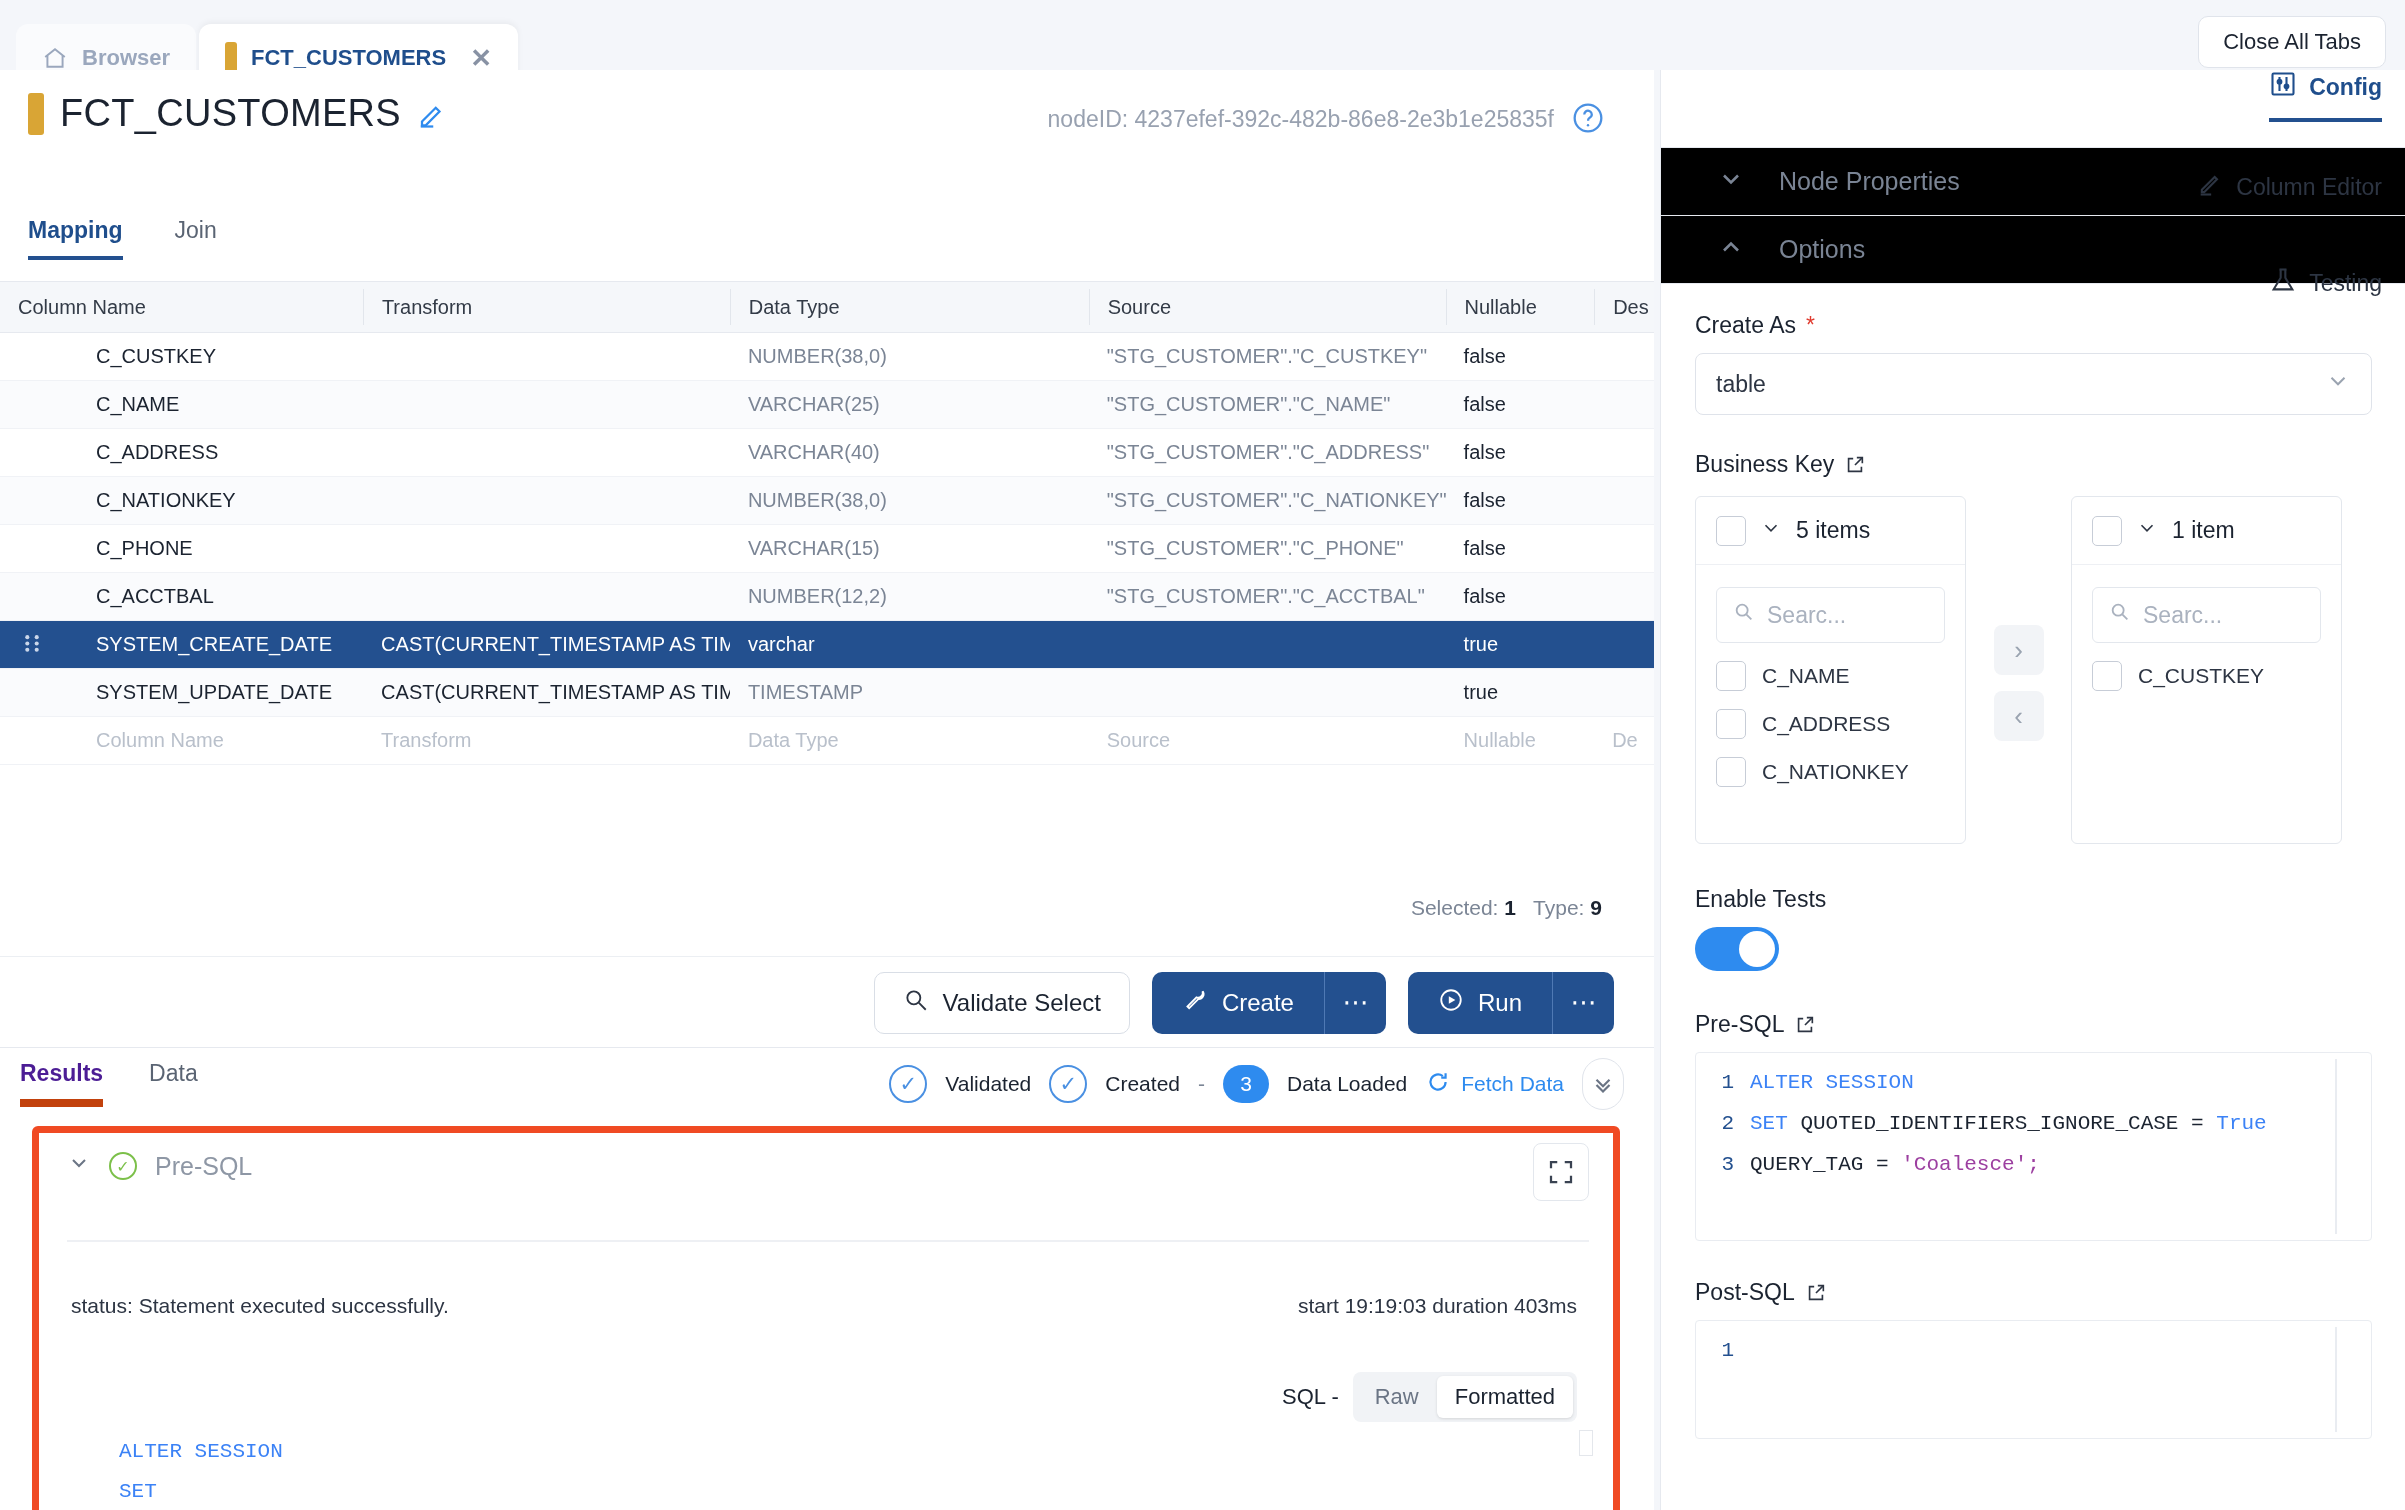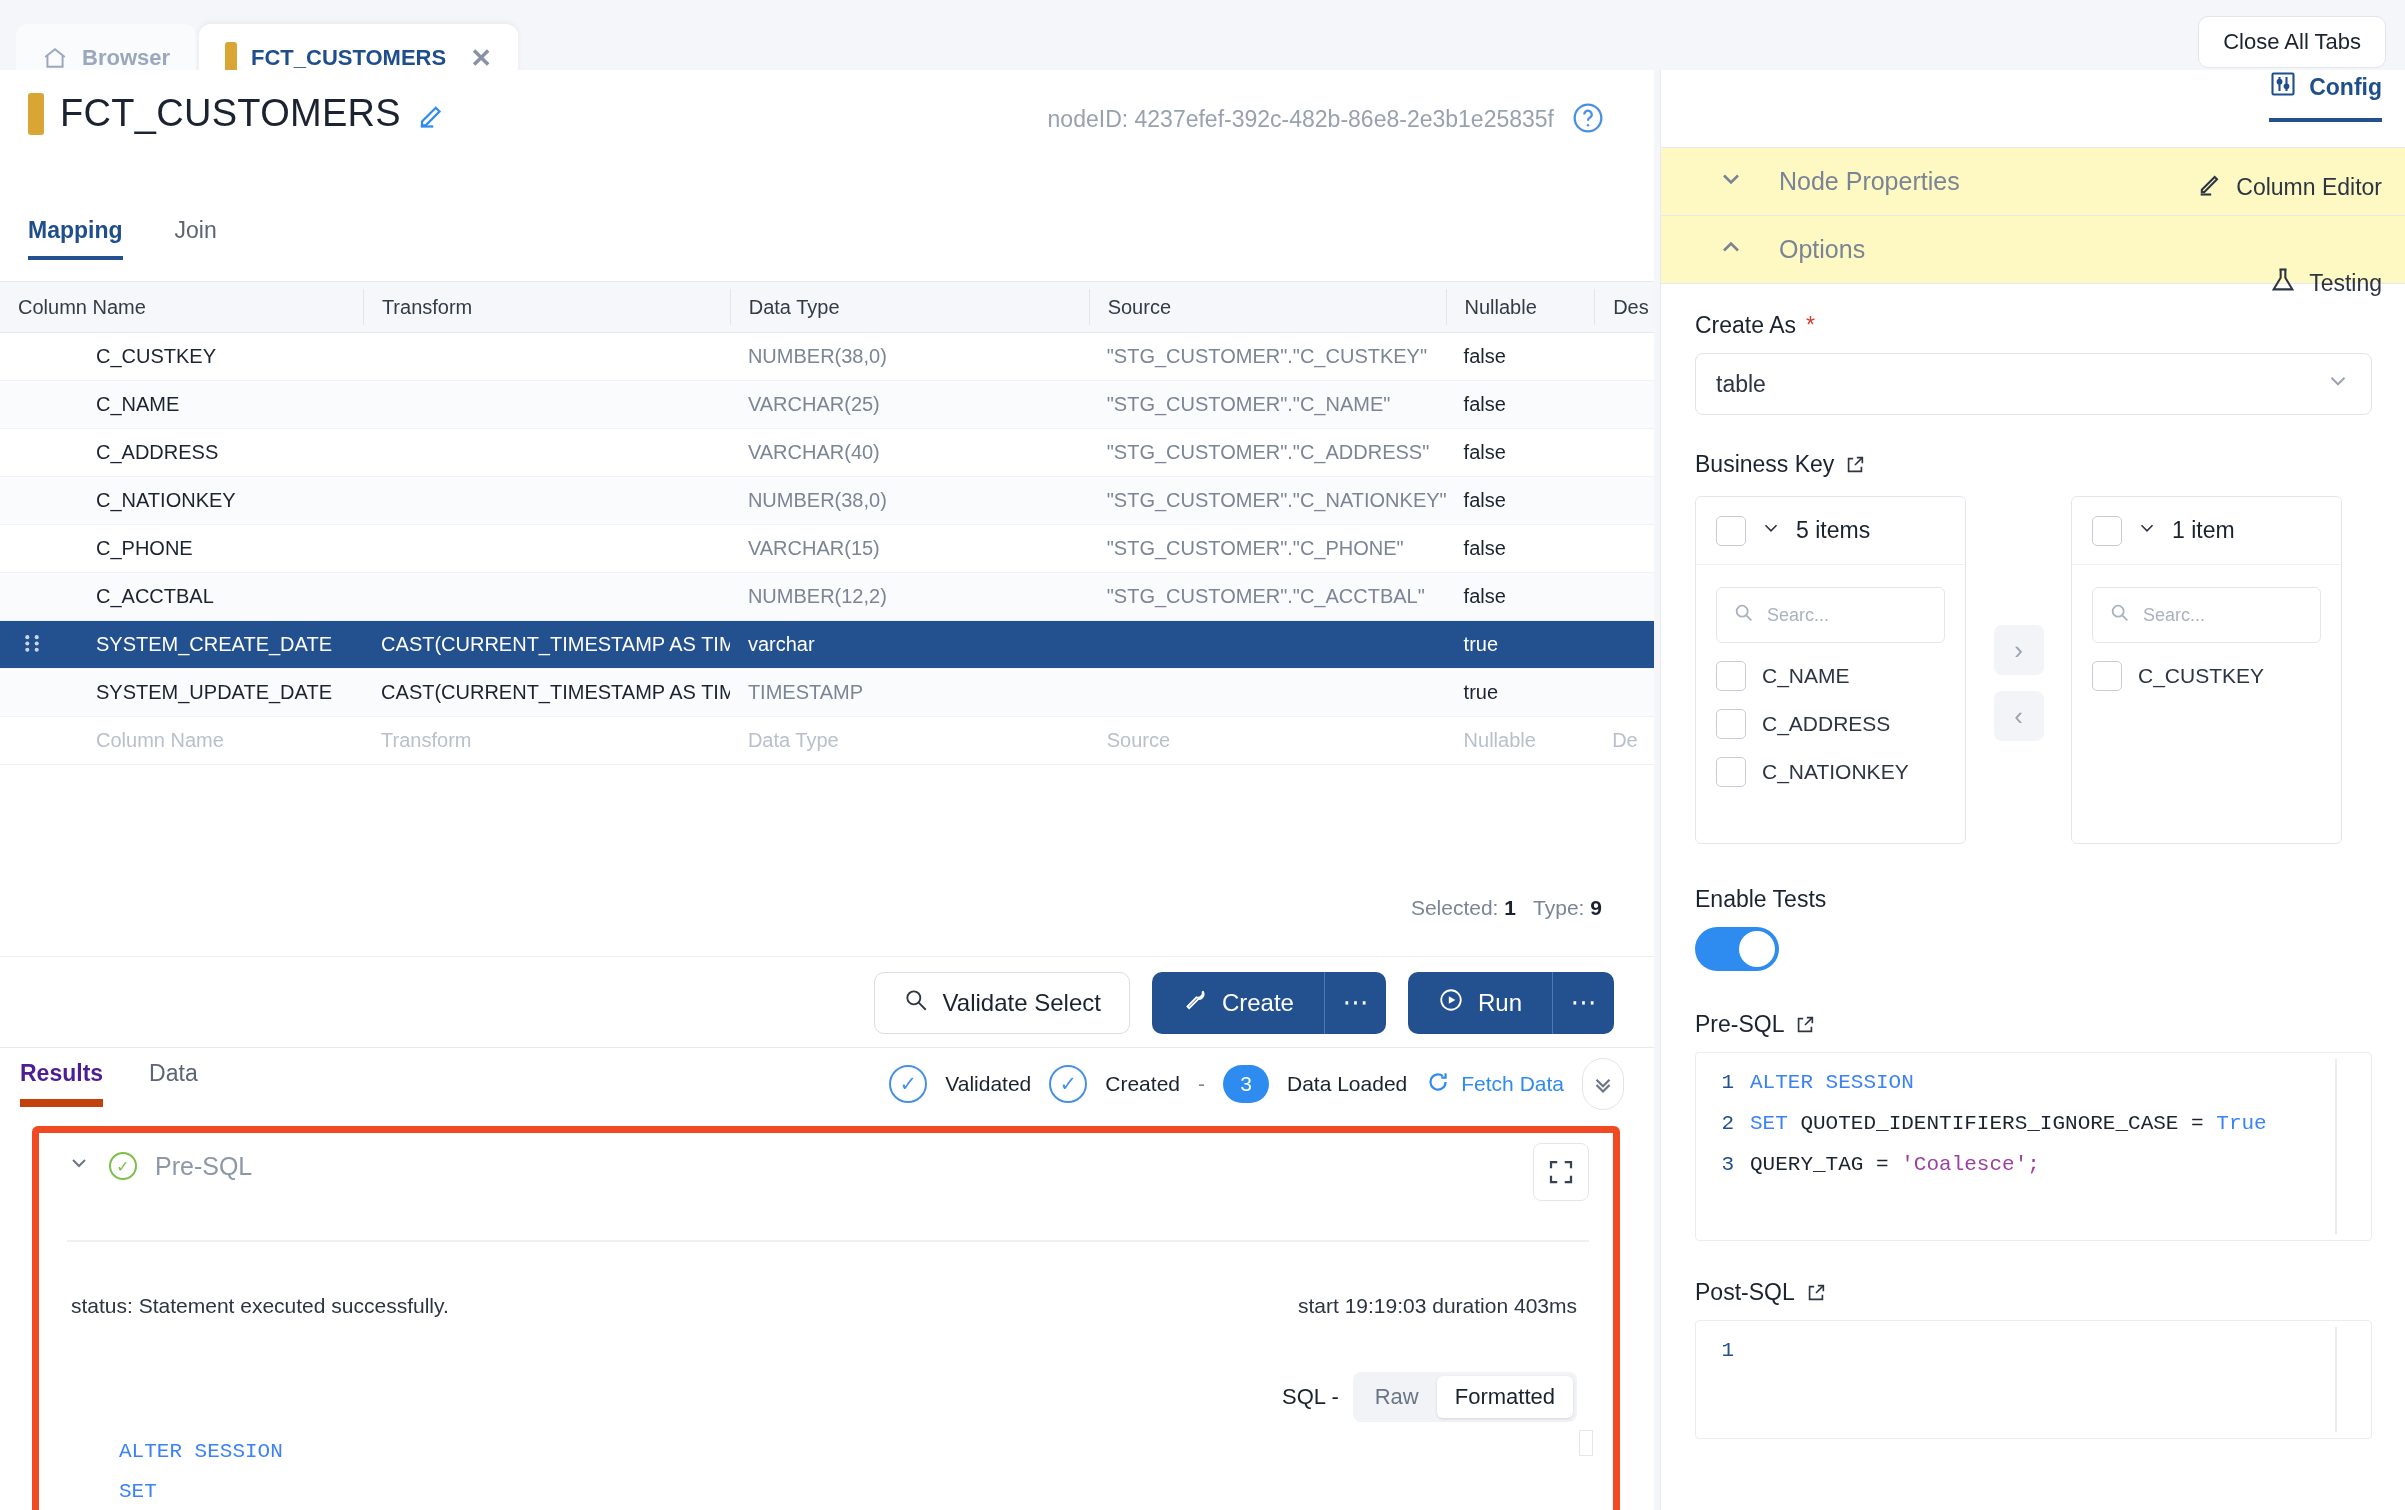--- a/index.html
+++ b/index.html
@@ -98,30 +98,30 @@
   .kw { color:#3b82f6; }
   .str { color:#9c3fa0; }
   .indent { padding-left:30px; border-left:2px solid #e5e8ee; margin-left:4px; }
   .scrollmark { position:absolute; right:20px; top:297px; width:14px; height:26px; border:1px solid #e4e7ec; }
 
   
   .right { position:absolute; left:1660px; top:70px; width:746px; height:1441px; background:#fff; border-left:1px solid #e6e9ef; }
   .rt-tabs { display:flex; align-items:flex-end; gap:48px; height:78px; padding:0 24px; border-bottom:1px solid #e6e9ef;flex-direction:column; }
   .rt-tab { display:flex; align-items:center; gap:12px; font-size:23px; color:#2d3543; padding-bottom:14px; cursor:pointer; }
   .rt-tab.active { color:#1f4e8c; font-weight:bold; border-bottom:4px solid #23508f; }
-  .accordion { height:68px; background:#fef9c3; display:flex; align-items:center; gap:34px; padding-left:56px; font-size:25px; color:#7a8494; border-bottom:1px solid #e6e9ef; cursor:pointer; }
+  .accordion { height:68px; background:#000000; display:flex; align-items:center; gap:34px; padding-left:56px; font-size:25px; color:#7a8494; border-bottom:1px solid #e6e9ef; cursor:pointer; }
   .body { padding:28px 34px 0 34px; }
   .lbl { font-size:23px; color:#1b2330; margin-bottom:14px; display:flex; align-items:center; gap:10px; }
   .req { color:#e03b2f; }
   .select { height:62px; border:1px solid #dfe3ea; border-radius:8px; display:flex; align-items:center; justify-content:space-between; padding:0 20px; font-size:23px; color:#2d3543; cursor:pointer; }
   .bk-wrap { display:flex; align-items:flex-start; gap:0; margin-top:18px; }
   .bk-panel { width:271px; height:348px; border:1px solid #e3e7ed; border-radius:6px; }
   .bk-head { height:68px; display:flex; align-items:center; gap:14px; padding-left:20px; border-bottom:1px solid #eef0f4; font-size:23px; }
   .cb { width:30px; height:30px; border:1px solid #c7cdd7; border-radius:5px; background:#fff; display:inline-block; cursor:pointer; }
-  .search { margin:22px 20px 0 20px; height:56px; border:1px solid #e3e7ed; border-radius:6px; display:flex; align-items:center; gap:12px; padding:0 16px; color:#aab2bf; font-size:18px; }
+  .search { margin:22px 20px 0 20px; height:56px; border:1px solid #e3e7ed; border-radius:6px; display:flex; align-items:center; gap:12px; padding:0 16px; color:#aab2bf; font-size:23px; }
   .bk-item { display:flex; align-items:center; gap:16px; padding:18px 20px 0 20px; font-size:21px; color:#2d3543; }
   .arrows { width:105px; display:flex; flex-direction:column; align-items:center; justify-content:center; gap:16px; padding-top:129px; }
   .abtn { width:50px; height:50px; background:#f2f4f7; border-radius:8px; display:flex; align-items:center; justify-content:center; color:#9aa3b0; font-size:26px; cursor:pointer; }
   .toggle { width:84px; height:44px; border-radius:22px; background:#2e8bef; position:relative; cursor:pointer; }
   .toggle .knob { position:absolute; right:4px; top:4px; width:36px; height:36px; border-radius:50%; background:#fff; }
   .sqlbox { border:1px solid #e9ecf1; border-radius:4px; font-family:"Liberation Mono", monospace; font-size:21px; line-height:1.95; position:relative; overflow:hidden; }
   .sqlrow { display:flex; }
   .gut { width:54px; text-align:right; padding-right:16px; color:#23508f; }
   .ext { width:22px; height:22px; }
   .vbar { position:absolute; right:34px; width:2px; background:#e9ecf1; }

